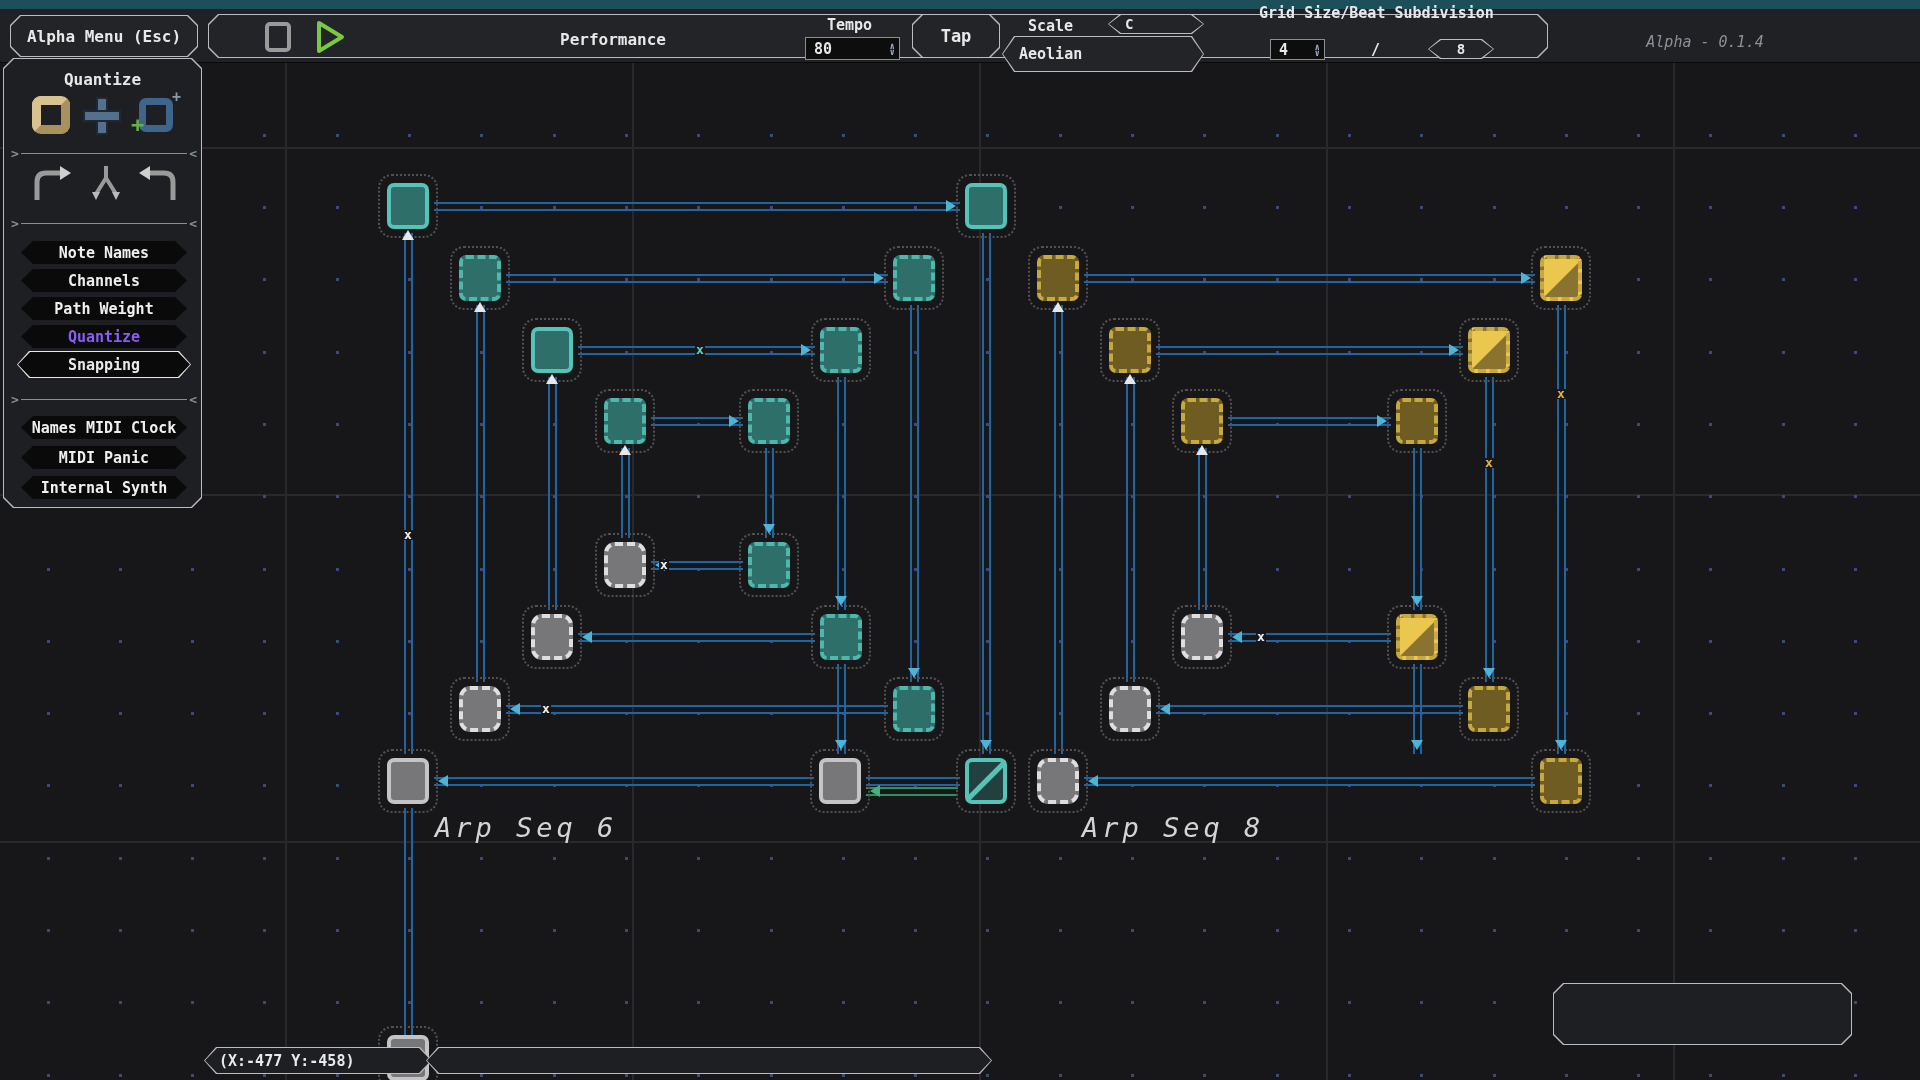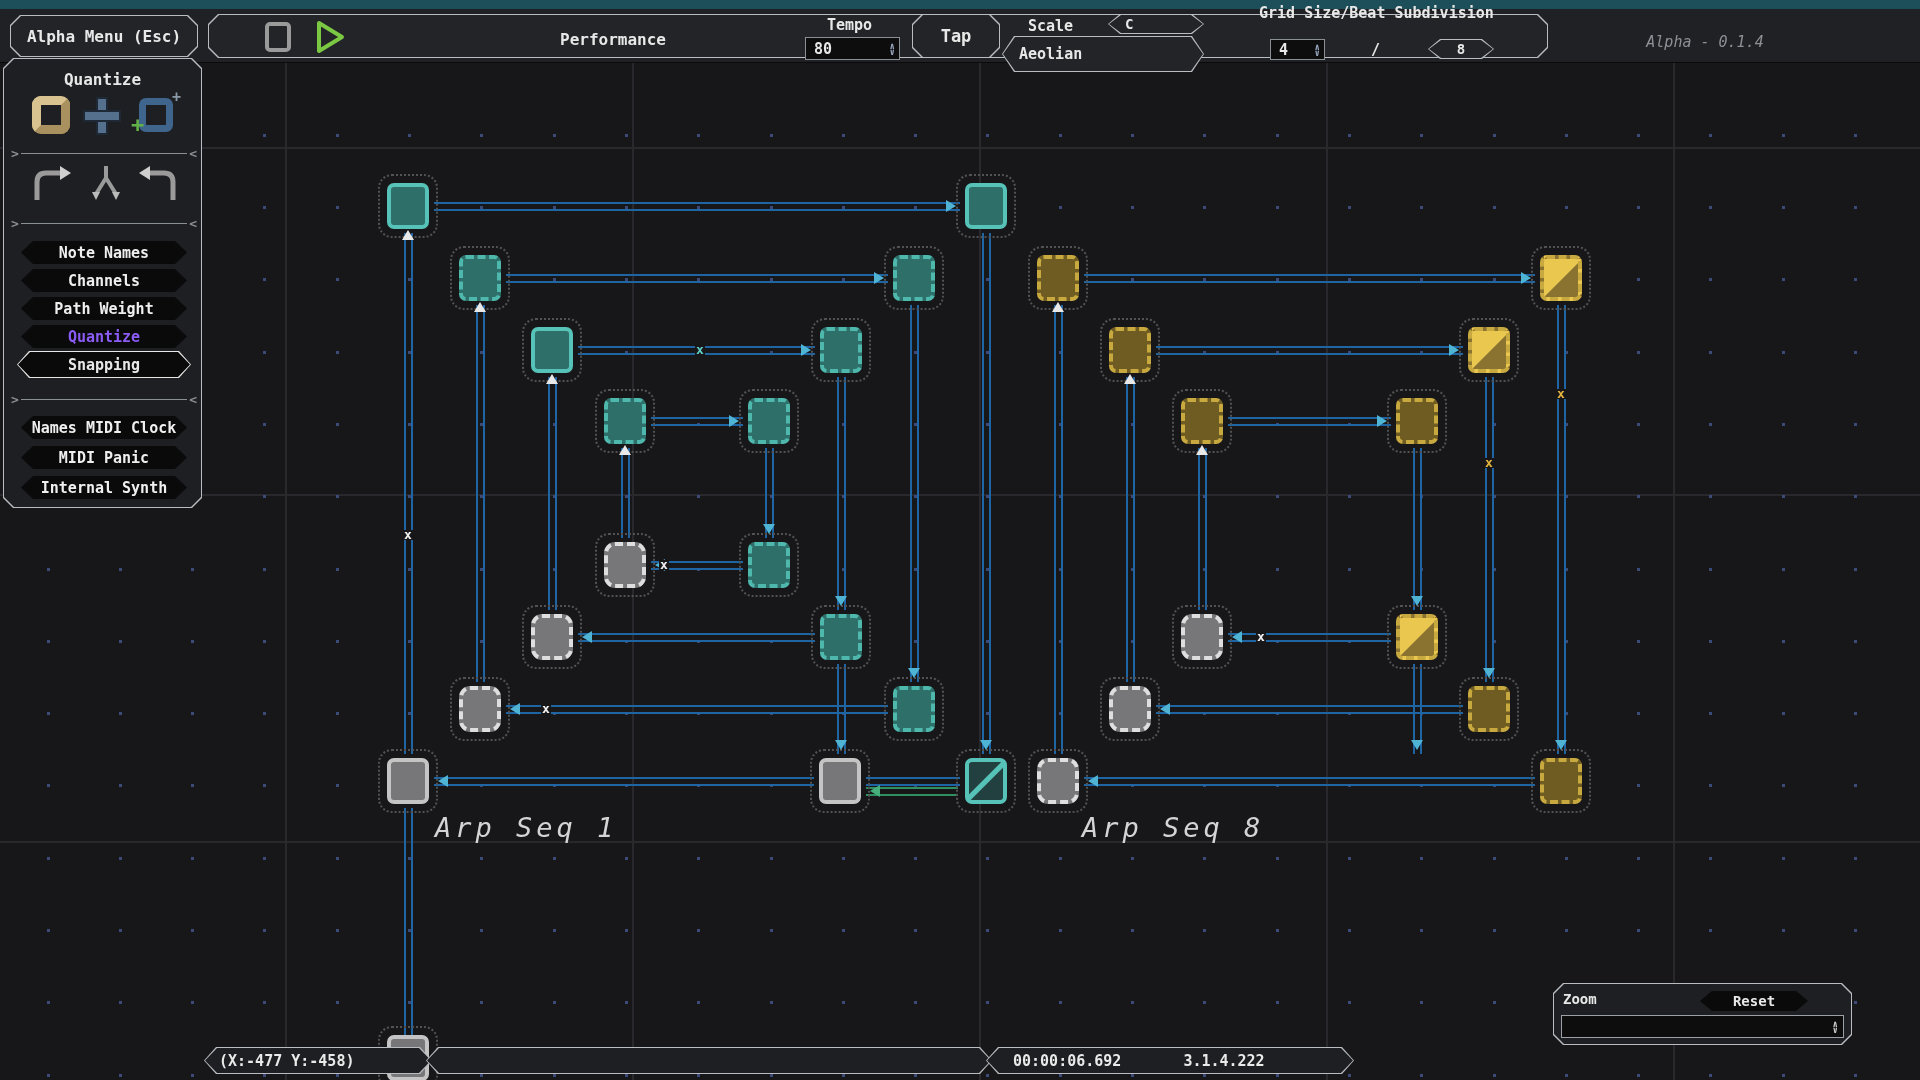--- a/index.html
+++ b/index.html
@@ -559,21 +559,21 @@
       <div class="node gold-dashed" style="left: 1396px; top: 398px;"></div>
       <div class="node gray-gear" style="left: 1181px; top: 614px;"></div>
       <div class="node gold-active" style="left: 1396px; top: 614px;"></div>
       <div class="xmark white" style="left: 403px; top: 530px;">x</div>
       <div class="xmark white" style="left: 541px; top: 704px;">x</div>
       <div class="xmark white" style="left: 659px; top: 560px;">x</div>
       <div class="xmark teal" style="left: 695px; top: 345px;">x</div>
       <div class="xmark white" style="left: 1256px; top: 632px;">x</div>
       <div class="xmark gold" style="left: 1556px; top: 389px;">x</div>
       <div class="xmark gold" style="left: 1484px; top: 458px;">x</div>
-      <div class="seq-label" style="left: 435px; top: 812px;">Arp Seq 1</div>
+      <div class="seq-label" style="left: 435px; top: 812px;">Arp Seq 6</div>
       <div class="seq-label" style="left: 1082px; top: 812px;">Arp Seq 8</div>
     </div>
 
   <div id="teal-strip"></div>
   <div id="top-bar"></div>
 
   <div class="oct" style="left:10px;top:15px;width:188px;height:42px;z-index:11;">
     <div class="bg"></div>
       <div class="in cc" style="font-size:16px;">Alpha Menu (Esc)</div>
   </div>
@@ -703,40 +703,20 @@
   <div class="loz status-seg" style="left:204px;top:1047px;width:228px;height:27px;">
     <div class="bg"></div>
     <div class="in" style="background:#1e1f22;display:flex;align-items:center;padding-left:14px;">
       <span class="status-text">(X:-477 Y:-458)</span>
     </div>
   </div>
   <div class="loz status-seg" style="left:426px;top:1047px;width:566px;height:27px;">
     <div class="bg"></div>
       <div class="in" style="background:#1e1f22;"></div>
   </div>
-  <div class="loz status-seg" style="left:986px;top:1047px;width:368px;height:27px;">
-    <div class="bg"></div>
-    <div class="in" style="background:#1e1f22;display:flex;align-items:center;padding-left:26px;gap:62px;">
-      <span class="status-text">00:00:06.692</span>
-      <span class="status-text">3.1.4.222</span>
-    </div>
-  </div>
 
   <div class="oct" id="zoom-panel" style="left:1553px;top:983px;width:299px;height:62px;">
     <div class="bg"></div>
       <div class="in" style="background:#1e1f22;"></div>
   </div>
-  <div style="position:absolute;left:1553px;top:983px;width:299px;height:62px;z-index:13;">
-    <div style="position:absolute;left:10px;top:8px;font-size:14px;font-weight:bold;">Zoom</div>
-    <div style="position:absolute;left:147px;top:8px;width:108px;height:20px;background:#0a0a0b;
-                clip-path:polygon(12px 0,calc(100% - 12px) 0,100% 50%,calc(100% - 12px) 100%,12px 100%,0 50%);" class="cc">
-      <span style="font-size:14px;">Reset</span>
-    </div>
-    <div id="zoom-slider">
-      <div class="handle">
-          <span>∧</span>
-          <span>∨</span>
-        </div>
-    </div>
-  </div>
 
 
 </div>
 
 </body></html>

